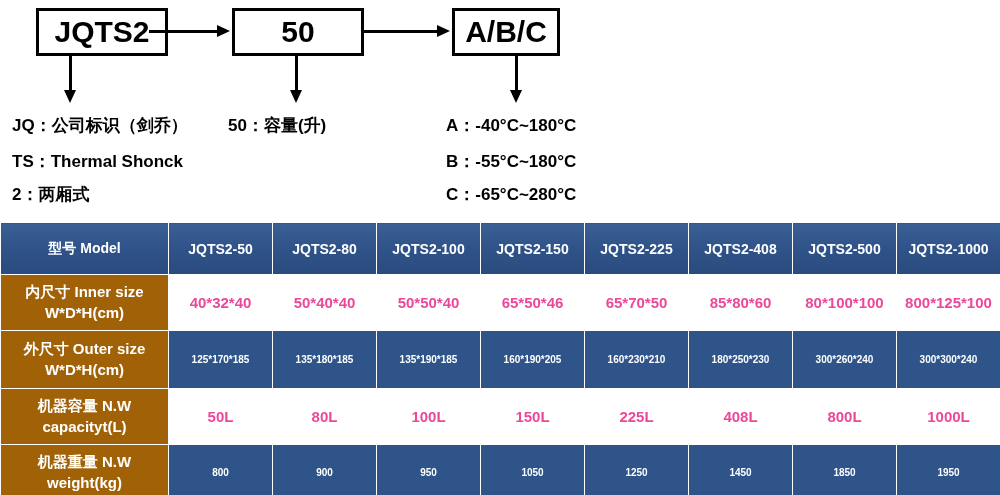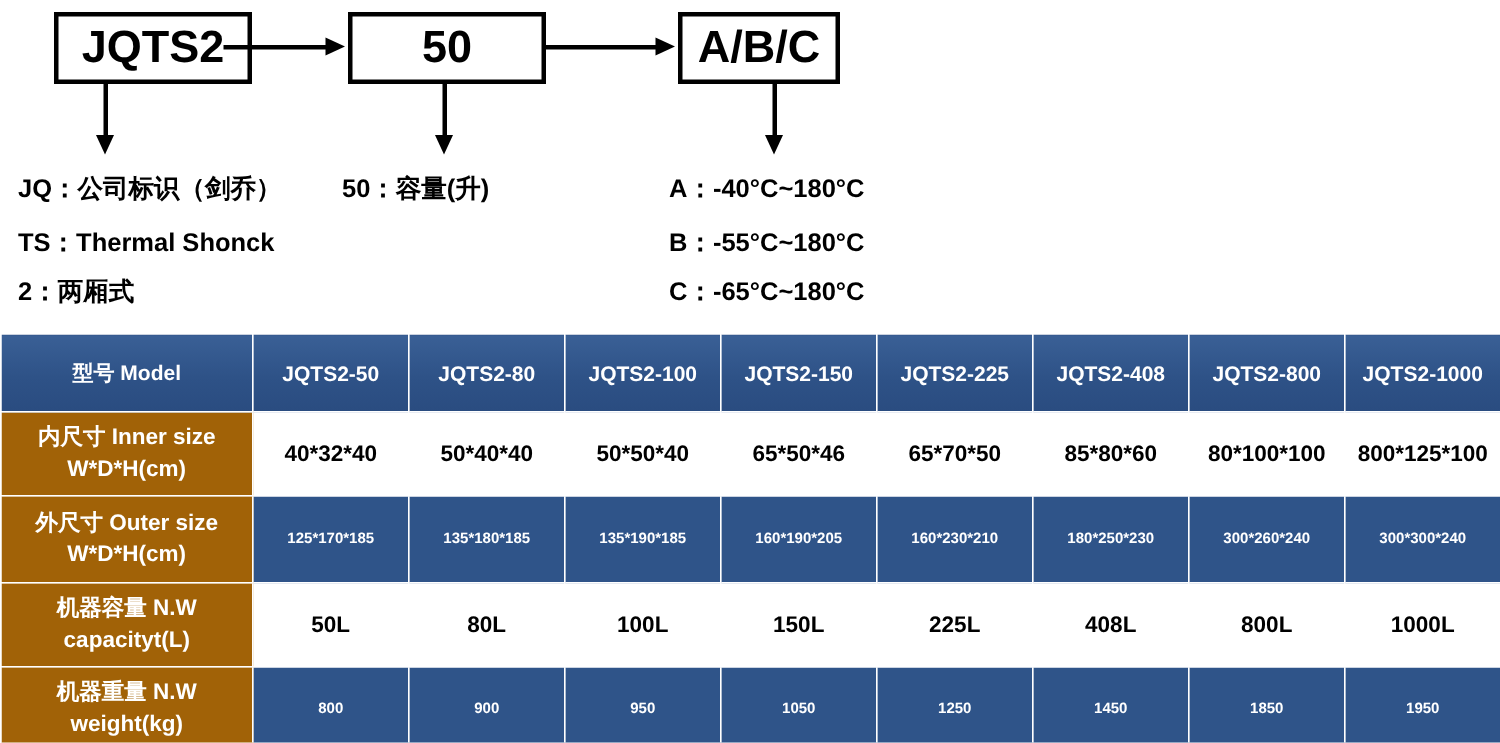--- a/index.html
+++ b/index.html
@@ -102,21 +102,21 @@
     border-color: #5a7fad;
   }
   tr.blue-row td {
     background: #2f5489;
     color: #ffffff;
     font-size: 10px;
     border-color: #dcdcdc;
   }
   tr.white-row td {
     background: #ffffff;
-    color: #000000;
+    color: #ec4899;
     font-size: 15px;
     border-color: #d3d3d3;
   }
   tr.white-row td.rowlabel,
   tr.blue-row td.rowlabel {
     background: #a16207;
     color: #ffffff;
     font-size: 15px;
     line-height: 1.35;
     border-color: #ffffff;
@@ -152,34 +152,34 @@
 
   <div class="conn vline" style="left:515px; top:56px; height:36px;"></div>
   <div class="arrow-down" style="left:510px; top:90px;"></div>
 
   <div class="legend" id="legend-jq">JQ：公司标识（剑乔）</div>
   <div class="legend" id="legend-ts">TS：Thermal Shonck</div>
   <div class="legend" id="legend-2">2：两厢式</div>
   <div class="legend" id="legend-vol">50：容量(升)</div>
   <div class="legend" id="legend-a">A：-40°C~180°C</div>
   <div class="legend" id="legend-b">B：-55°C~180°C</div>
-  <div class="legend" id="legend-c">C：-65°C~180°C</div>
+  <div class="legend" id="legend-c">C：-65°C~280°C</div>
 </div>
 
 <table id="spec-table">
   <tbody>
     <tr class="header-row">
       <td class="c0">型号 Model</td>
       <td class="cd">JQTS2-50</td>
       <td class="cd">JQTS2-80</td>
       <td class="cd">JQTS2-100</td>
       <td class="cd">JQTS2-150</td>
       <td class="cd">JQTS2-225</td>
       <td class="cd">JQTS2-408</td>
-      <td class="cd">JQTS2-800</td>
+      <td class="cd">JQTS2-500</td>
       <td class="cd">JQTS2-1000</td>
     </tr>
 
     <tr class="white-row r1">
       <td class="c0 rowlabel">
         <span class="lbl-l1">内尺寸 Inner size</span>
         <span class="lbl-l2">W*D*H(cm)</span>
       </td>
       <td class="cd">40*32*40</td>
       <td class="cd">50*40*40</td>

